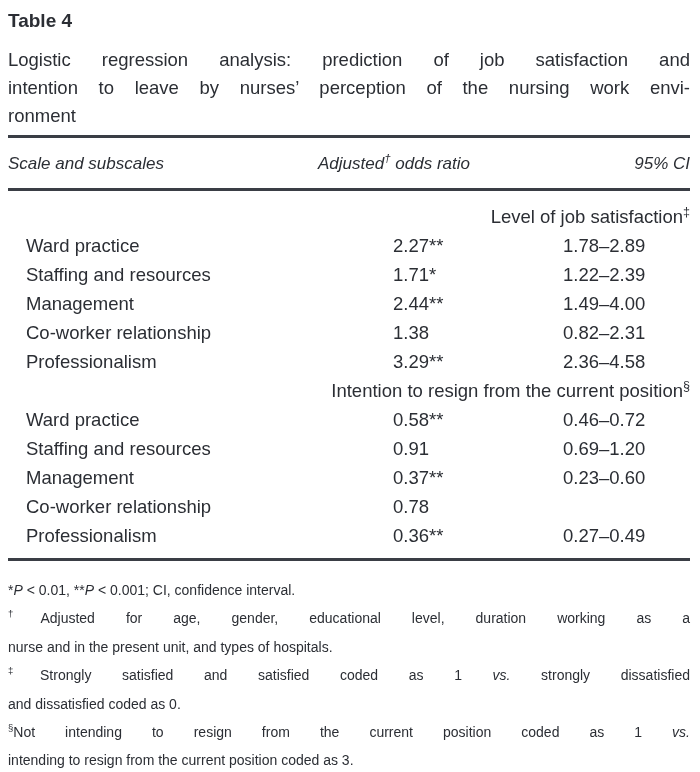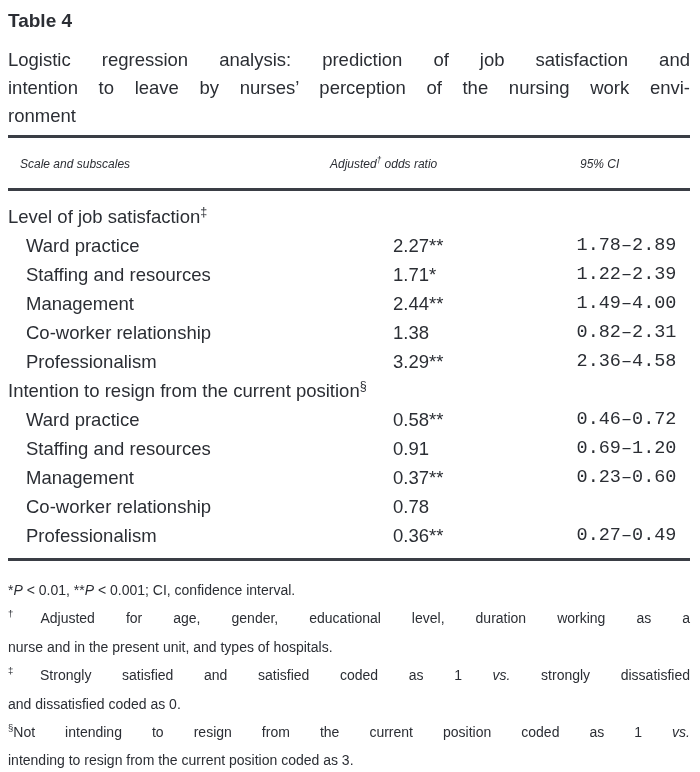--- a/index.html
+++ b/index.html
@@ -37,38 +37,37 @@
   .rule {
     height: 3px;
     background: #3a3e45;
   }
   .rule-top { margin-top: 5px; }
   .rule-foot { margin-top: 8px; }
   .head-row {
     display: grid;
     grid-template-columns: 310px 250px 1fr;
     font-style: italic;
-    font-size: 12px;
+    font-size: 17px;
     line-height: 28px;
     padding: 12px 0 10px 0;
-    margin-left: 12px;
   }
-  .head-row .ci-h { }
+  .head-row .ci-h { text-align: right; }
   .tbody {
     padding-top: 11px;
     font-size: 18.5px;
     line-height: 29px;
   }
   .trow {
     display: grid;
     grid-template-columns: 385px 170px 1fr;
   }
-  .trow .full { grid-column: 1 / -1; }
+  .trow .full { grid-column: 1 / -1; text-align: right; }
   .trow .indent { padding-left: 18px; }
-  .trow .ci { text-align: center; font-family: Liberation Mono, monospace; }
+  .trow .ci { text-align: left; }
   .footnotes {
     padding-top: 15px;
     font-size: 14px;
     line-height: 28.4px;
   }
   sup {
     font-size: 68%;
     vertical-align: super;
     line-height: 0;
   }

